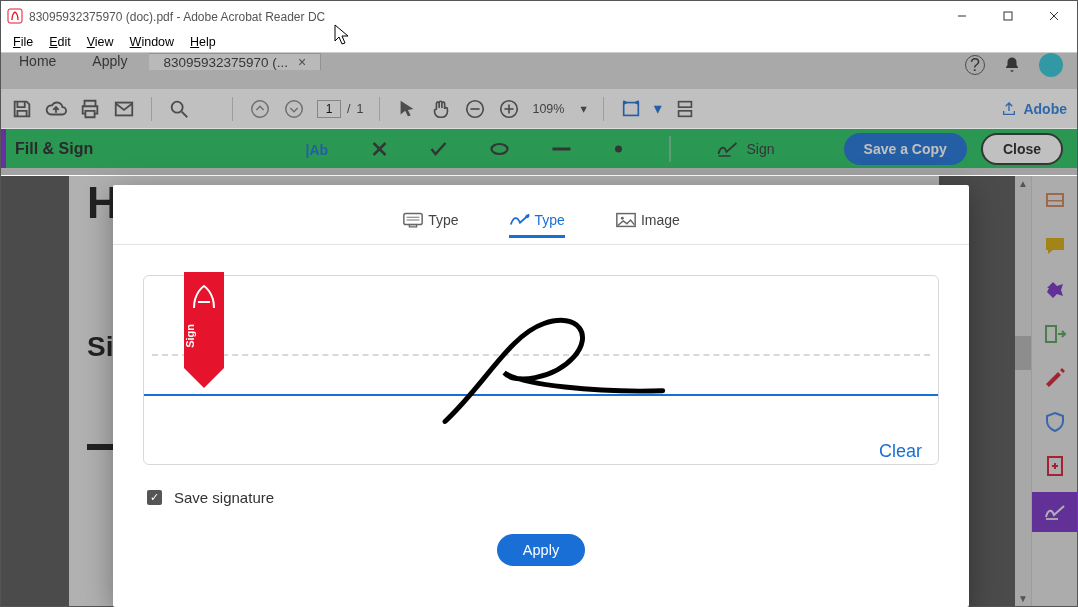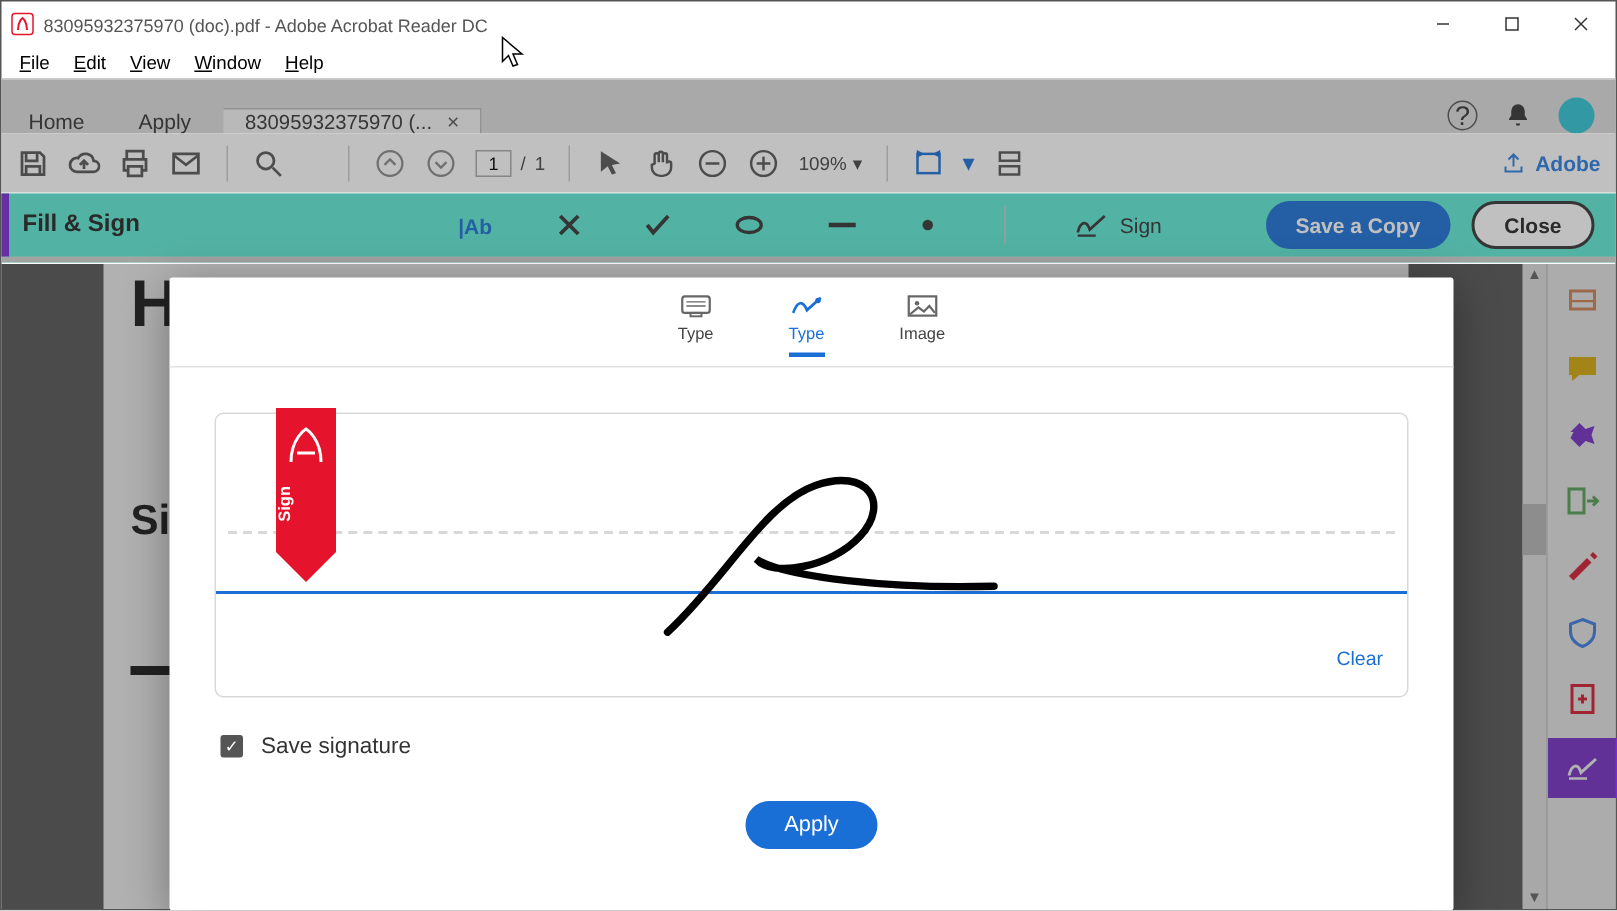--- a/index.html
+++ b/index.html
@@ -10,38 +10,38 @@
   .titlebar-left { display:flex; align-items:flex-end; gap:6px;}
   .titlebar-icon { width:16px; height:16px; }
   .win-controls { display:flex; }
   .win-btn { width:46px; height:30px; display:flex; align-items:center; justify-content:center; color:#333;}
   .win-btn svg { width:10px; height:10px; }
   
   .menubar { height:22px; display:flex; align-items:center; gap:0; padding:0 4px; border-bottom:1px solid #ccc; font-size:12.5px;}
   .menuitem { padding:2px 8px; }
   .menuitem .ul { text-decoration: underline; }
   
-  .tabbar { height:36px; background:#ddd; display:flex; align-items:flex-end; position:relative;}
+  .tabbar { height:36px; background:#ddd; display:flex; align-items:flex-start; position:relative;}
   .tabbar .dim { position:absolute; inset:0; background:rgba(60,60,60,0.32); pointer-events:none;}
   .tab-home, .tab-tools { padding:0 18px; display:flex; align-items:center; font-size:14px; color:#333;}
   .tab-doc { display:flex; align-items:center; gap:10px; padding:0 14px; background:#f5f5f5; border-top:1px solid #bbb; border-right:1px solid #bbb; font-size:13.5px; color:#333; margin-left:4px;}
   .tab-close { font-size:14px; color:#555;}
   .tabbar-right { margin-left:auto; display:flex; align-items:center; gap:18px; padding-right:14px; color:#333;}
   .avatar { width:24px; height:24px; border-radius:50%; background:#2fc6d6;}
   
   .maintoolbar { height:40px; background:#fff; display:flex; align-items:center; padding:0 10px; gap:12px; position:relative; border-bottom:1px solid #ddd;}
   .maintoolbar .dim { position:absolute; inset:0; background:rgba(60,60,60,0.32); pointer-events:none;}
   .tbicon { width:22px; height:22px; color:#555; display:flex; align-items:center; justify-content:center;}
   .sep { width:1px; height:24px; background:#ccc; margin:0 4px;}
   .pagenum { font-size:12.5px; color:#444; display:flex; gap:6px; align-items:center;}
   .pagenum input { width:24px; text-align:center; border:1px solid #aaa; font-size:12px; padding:1px;}
-  .zoom { font-size:12.5px; color:#444; display:flex; align-items:center; gap:4px;}
+  .zoom { font-size:12.5px; color:#444; display:flex; align-items:center; gap:16px;}
   .share-btn { margin-left:auto; color:#2a7de1; font-weight:600; font-size:14px; display:flex; align-items:center; gap:6px;}
   
-  .fsbar { height:46px; display:flex; align-items:center; padding:0 14px; position:relative; border-bottom:4px solid #a3a3a3; background:#5eead4;}
+  .fsbar { height:46px; display:flex; align-items:center; padding:0 14px; position:relative; border-bottom:7px solid #a3a3a3; background:#22c55e;}
   .fsbar .dim { position:absolute; inset:0; background:rgba(60,60,60,0.32); pointer-events:none;}
   .fsbar-purple { position:absolute; left:0; top:0; bottom:0; width:5px; background:#7a2bd6;}
   .fstitle { font-size:16px; font-weight:600; color:#222;}
   .fscenter { position:absolute; left:50%; transform:translateX(-50%); display:flex; align-items:center; gap:42px; color:#333;}
   .fscenter .sep { height:26px;}
   .fs-sign { display:flex; align-items:center; gap:8px; font-size:14px; color:#333;}
   .fsright { margin-left:auto; display:flex; align-items:center; gap:14px;}
   .send-btn { background:#1a6fd6; color:#fff; border:none; border-radius:20px; padding:8px 20px; font-size:14px; font-weight:600;}
   .close-btn { background:#fff; border:2px solid #333; border-radius:20px; padding:6px 20px; font-size:14px; font-weight:600; color:#222;}
   
@@ -54,32 +54,32 @@
   .scrollbar-v { position:absolute; right:46px; top:0; width:16px; height:430px; background:#f1f1f1;}
   .scrollbar-v .thumb { position:absolute; top:160px; width:16px; height:34px; background:#c4c4c4;}
   .scrollbar-v .arr { position:absolute; left:3px; font-size:10px; color:#666;}
   
   .rsidebar { position:absolute; right:0; top:0; width:46px; height:430px; background:#f7f7f7; display:flex; flex-direction:column; align-items:center; padding-top:14px; gap:20px; border-left:1px solid #ddd;}
   .rsicon { width:24px; height:24px; display:flex; align-items:center; justify-content:center;}
   .rsicon.active { background:#7a2bd6; width:46px; height:40px; color:#fff; margin-top:-6px;}
   
   .modal { position:absolute; left:112px; top:184px; width:856px; height:422px; background:#fff; box-shadow:0 6px 30px rgba(0,0,0,.35); border-radius:2px; z-index:50;}
   .modal-tabs { height:60px; border-bottom:1px solid #e2e2e2; display:flex; align-items:flex-end; justify-content:center; gap:50px; padding-bottom:6px;}
-  .mtab { display:flex; flex-direction:column; align-items:center; gap:4px; font-size:11px; color:#444; padding-bottom:6px; border-bottom:3px solid transparent;}
+  .mtab { display:flex; flex-direction:row; align-items:center; gap:4px; font-size:14px; color:#444; padding-bottom:6px; border-bottom:3px solid transparent;}
   .mtab.active { color:#1a6fd6; border-bottom-color:#1a6fd6;}
   .mtab svg { width:22px; height:18px;}
   .sig-box { margin:30px 30px 0 30px; height:190px; border:1px solid #d8d8d8; border-radius:6px; position:relative; overflow:visible;}
   .sig-dash { position:absolute; left:8px; right:8px; top:78px; border-top:2px dashed #d8d8d8; }
   .sig-line { position:absolute; left:0; right:0; top:118px; height:2px; background:#1a6fd6;}
   .sig-bookmark { position:absolute; left:40px; top:-4px; width:40px; height:116px;}
   .sig-bookmark .body { width:40px; height:96px; background:#e5142c; position:relative;}
   .sig-bookmark .tip { width:0; height:0; border-left:20px solid transparent; border-right:20px solid transparent; border-top:20px solid #e5142c;}
   .sig-bookmark .label { position:absolute; top:52px; left:0; width:40px; text-align:center; color:#fff; font-size:11px; font-weight:600; writing-mode:vertical-rl; transform:rotate(180deg);}
   .sig-svg { position:absolute; left:0; top:0; width:100%; height:100%; overflow:visible;}
-  .clearlink { position:absolute; right:16px; bottom:18px; color:#1a6fd6; font-size:13px;}
+  .clearlink { position:absolute; right:16px; bottom:2px; color:#1a6fd6; font-size:18px;}
   .save-row { display:flex; align-items:center; gap:12px; margin:24px 0 0 34px; font-size:15px; color:#333;}
   .chk { width:15px; height:15px; background:#555; display:flex; align-items:center; justify-content:center; color:#fff; font-size:11px; border-radius:2px;}
   .modal-actions { display:flex; justify-content:center; gap:18px; margin-top:28px;}
   .btn-cancel { border:1.5px solid #888; background:#fff; border-radius:20px; padding:7px 22px; font-size:14.5px; color:#333;}
   .btn-apply { border:none; background:#1a6fd6; color:#fff; border-radius:20px; padding:8px 26px; font-size:14.5px; font-weight:500;}
   
   .cursor { position:absolute; left:333px; top:23px; z-index:200; pointer-events:none;}
 </style>
 </head>
 <body>

